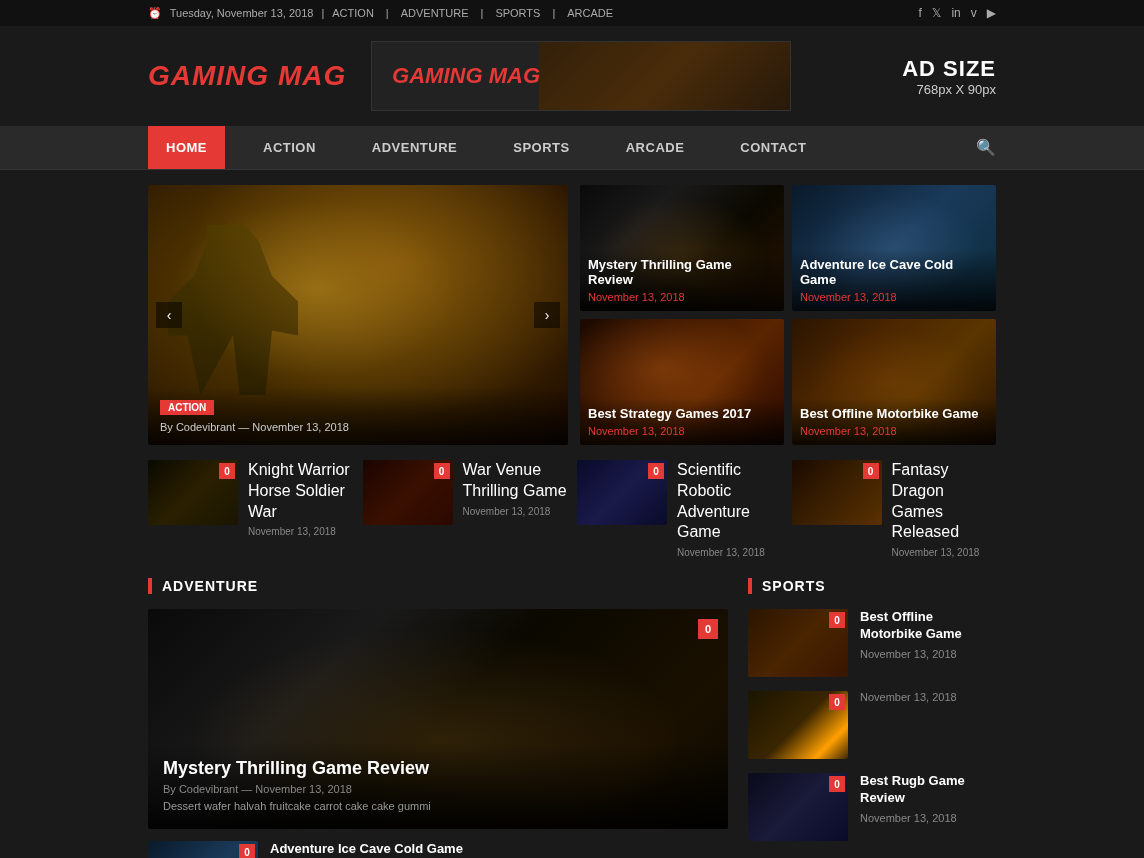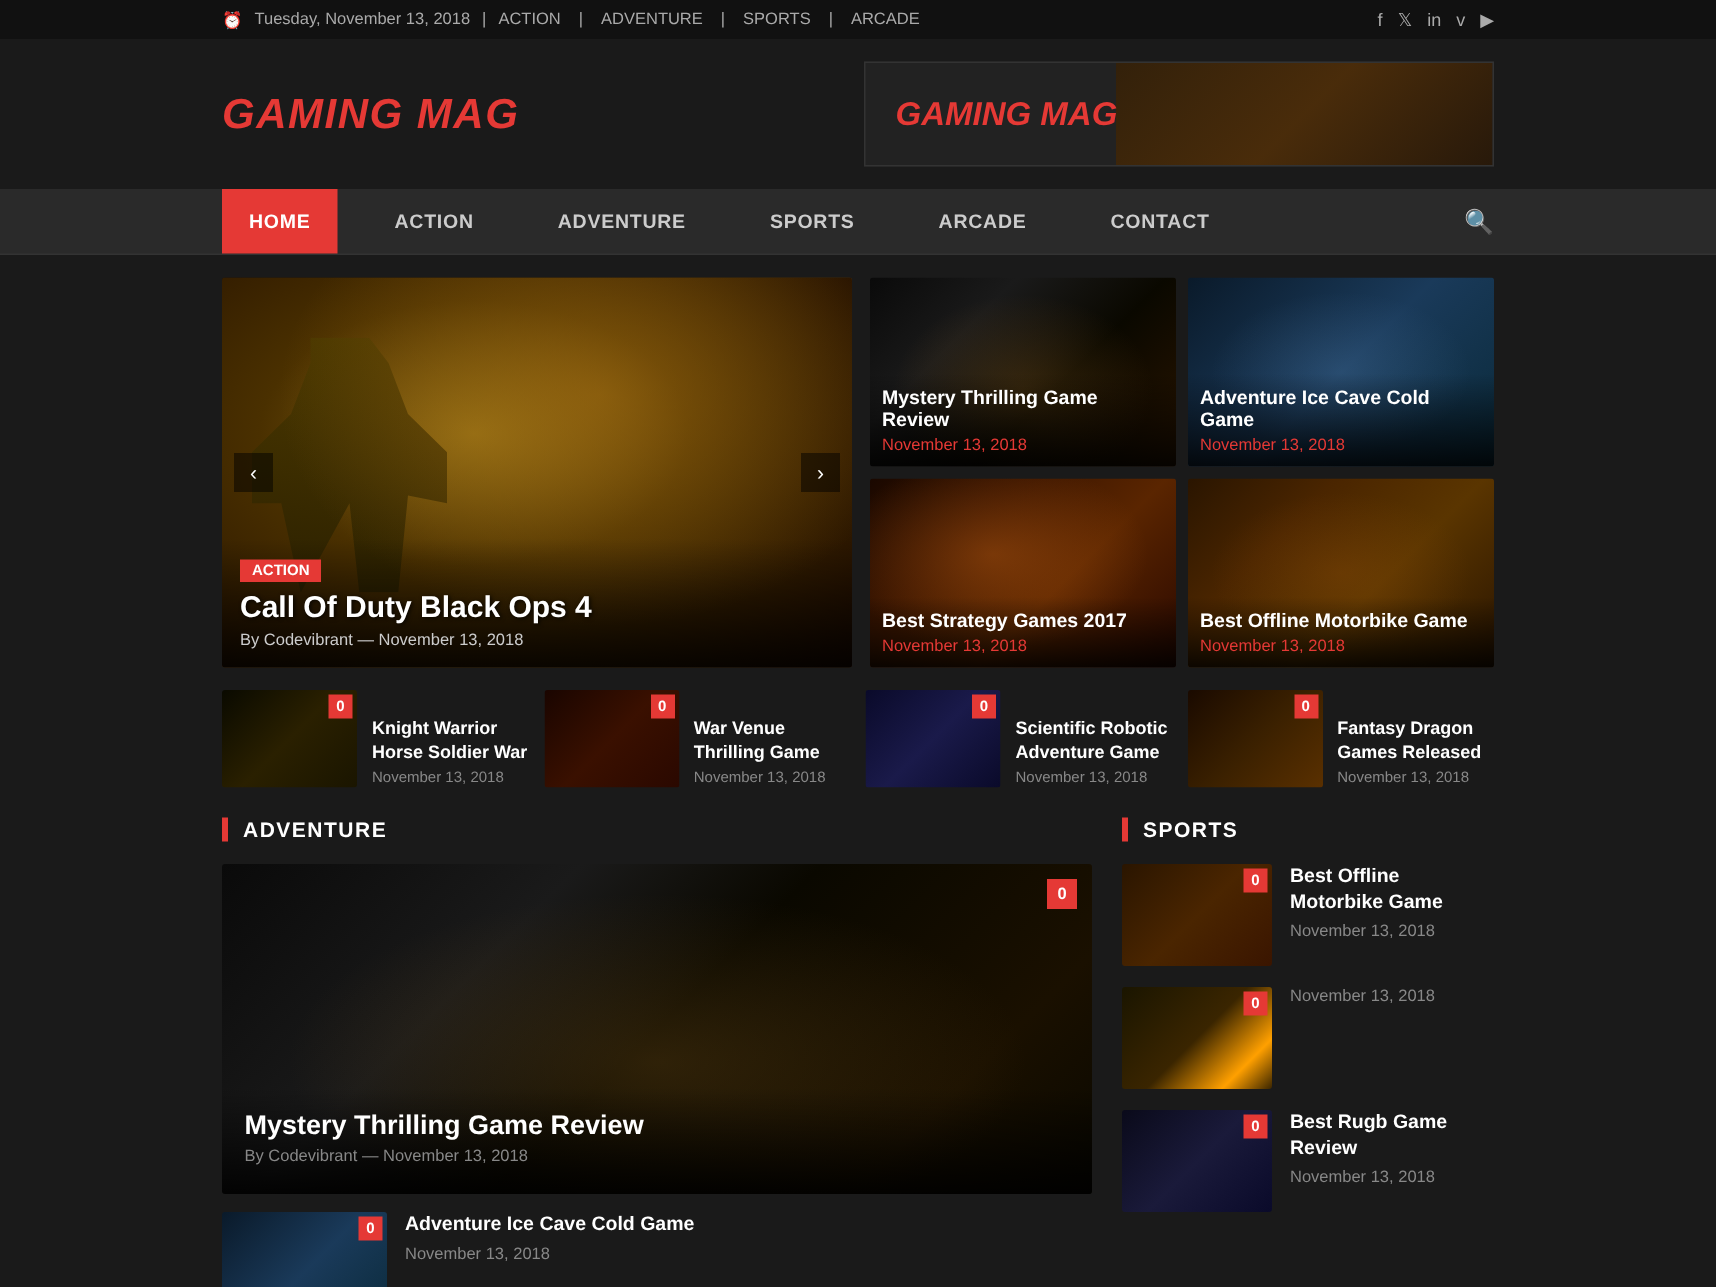--- a/index.html
+++ b/index.html
@@ -308,26 +308,25 @@
       font-size: 10px;
       font-weight: 700;
       width: 16px;
       height: 16px;
       display: flex;
       align-items: center;
       justify-content: center;
     }
     .article-info {}
     .article-title {
-      font-size: 12px;
-      font-weight: 700;
+      font-size: 16px;
+      font-weight: 400;
       color: #fff;
       line-height: 1.3;
       margin-bottom: 4px;
-      margin-top: 18px;
     }
     .article-date {
       font-size: 10px;
       color: #888;
     }
 
     
     .sections-row {
       display: flex;
       gap: 20px;
@@ -538,20 +537,24 @@
   <div class="logo">
     <span>GAMING</span>
     <span style="color:#e53935;">MAG</span>
   </div>
   <div class="header-banner">
     <div class="header-banner-bg"></div>
     <span class="header-banner-logo" style="position:relative;z-index:1;">
       <span>GAMING</span>
       <span style="color:#e53935;">MAG</span>
     </span>
+  </div>
+  <div class="header-ad">
+    <div class="ad-title">AD SIZE</div>
+    <div class="ad-size">768px X 90px</div>
   </div>
 </div>
 
 <nav class="nav">
   <ul class="nav-links">
     <li class="active">
         <a>HOME</a>
       </li>
     <li>
         <a>ACTION</a>
@@ -581,21 +584,20 @@
 
         <div style="position:absolute;bottom:50px;left:20px;width:130px;height:170px;background:linear-gradient(180deg,#4a3800 0%,#2a2000 100%);clip-path:polygon(30% 0%,60% 0%,70% 10%,80% 30%,100% 45%,100% 65%,80% 62%,75% 100%,55% 100%,50% 65%,25% 100%,15% 65%,0% 65%,0% 45%,20% 30%,30% 10%);opacity:0.9;"></div>
         <div style="position:absolute;inset:0;background:radial-gradient(ellipse at 60% 30%,rgba(180,120,20,0.5) 0%,transparent 60%);"></div>
       </div>
       <div class="hero-nav">
         <button class="hero-nav-btn">‹</button>
         <button class="hero-nav-btn">›</button>
       </div>
       <div class="hero-info">
         <span class="hero-badge">Action</span>
-        <div class="hero-title">Call Of Duty Black Ops 4</div>
         <div class="hero-meta">By Codevibrant — November 13, 2018</div>
       </div>
     </div>
 
     <div class="hero-right">
       <div class="hero-card">
         <div class="hero-card-img tunnel">
           <div style="width:100%;height:100%;background:radial-gradient(ellipse at 50% 60%,rgba(150,100,30,0.3) 0%,transparent 60%);"></div>
         </div>
         <div class="hero-card-info">
@@ -681,20 +683,21 @@
     <div class="section-left adventure-section">
       <div class="section-title">ADVENTURE</div>
       <div class="adventure-big">
         <div class="adventure-big-img">
           <div style="width:100%;height:100%;background:radial-gradient(ellipse at 50% 60%,rgba(100,70,20,0.4) 0%,transparent 60%);"></div>
         </div>
         <span class="adventure-count-badge">0</span>
         <div class="adventure-big-info">
           <div class="adventure-big-title">Mystery Thrilling Game Review</div>
           <div class="adventure-big-meta">By Codevibrant — November 13, 2018</div>
+          <div class="adventure-big-desc">Dessert wafer halvah fruitcake carrot cake cake gummi</div>
         </div>
       </div>
 
       <div class="adventure-list">
         <div class="adventure-list-item">
           <div class="adv-thumb">
             <div class="adv-thumb-img ice2"></div>
             <span class="adv-count">0</span>
           </div>
           <div class="adv-info">

